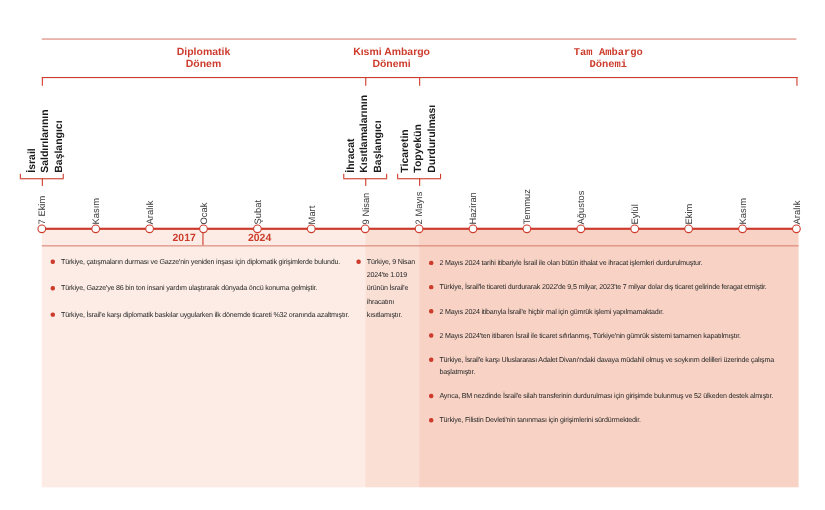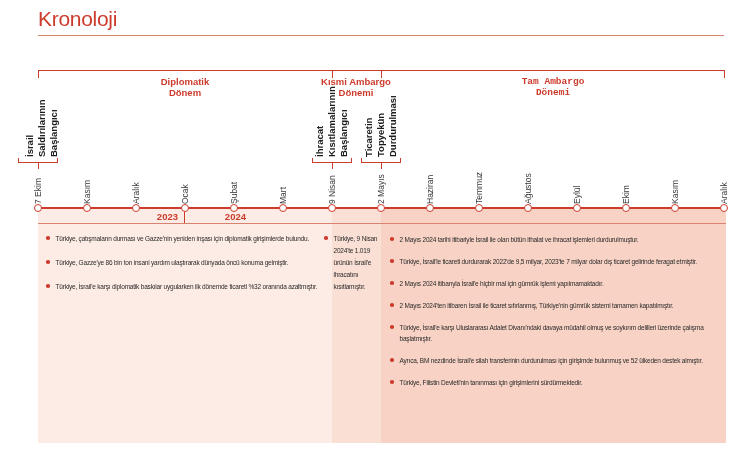--- a/index.html
+++ b/index.html
@@ -12,21 +12,21 @@
     --note-ink:#2a2a2a;
   }
   *{margin:0;padding:0;box-sizing:border-box;}
   body{background:#ffffff;font-family:"Liberation Sans",sans-serif;}
   .canvas{position:relative;width:750px;height:464px;background:#fff;overflow:hidden;}
 
   .title{position:absolute;left:38px;top:7px;font-size:21px;letter-spacing:-0.3px;color:var(--accent);}
   .top-rule{position:absolute;left:38px;top:35px;width:686px;height:1px;background:var(--hairline);}
 
   .phase-label{position:absolute;top:42px;text-align:center;font-size:9.5px;font-weight:bold;
-    line-height:11px;color:var(--accent);white-space:pre-line;margin-top:34px;}
+    line-height:11px;color:var(--accent);white-space:pre-line;}
   .pl-1{left:38px;width:294px;}
   .pl-2{left:306px;width:100px;}
   .pl-3{left:453px;width:200px;font-family:Liberation Mono, monospace;}
 
   .pbracket-line{position:absolute;left:38px;top:70px;width:687px;height:1px;background:var(--accent);}
   .pbracket-tick{position:absolute;top:70px;width:1px;height:8px;background:var(--accent);}
 
   .vlabel{position:absolute;transform:rotate(-90deg);transform-origin:0 0;
     font-size:9.5px;font-weight:bold;line-height:12px;color:var(--ink);
     white-space:pre-line;width:86px;}
@@ -44,41 +44,40 @@
   .tl-dot{position:absolute;top:204px;width:8px;height:8px;border:1.6px solid var(--accent);
     border-radius:50%;background:#fff;z-index:4;}
 
   .panel{position:absolute;top:209px;height:234px;z-index:1;}
   .panel-a{left:38px;width:294px;background:var(--panel-diplomatic);}
   .panel-b{left:332px;width:49px;background:var(--panel-partial);}
   .panel-c{left:381px;width:345px;background:var(--panel-full);}
 
   .year{position:absolute;top:211px;font-size:9.5px;font-weight:bold;color:var(--accent);z-index:2;}
   .year-2023{left:120px;width:58px;text-align:right;}
-  .year-2024{left:188px;width:58px;text-align:right;}
+  .year-2024{left:207px;width:58px;text-align:center;}
   .year-divider{position:absolute;left:184px;top:209px;width:1px;height:14px;background:var(--accent);z-index:2;}
   .strip-rule{position:absolute;left:38px;top:223px;width:688px;height:1px;background:var(--hairline);z-index:2;}
 
   .notes{position:absolute;z-index:2;}
   .notes-a{left:46px;top:233px;width:276px;}
   .notes-b{left:324px;top:233px;width:56px;}
   .notes-c{left:390px;top:234px;width:332px;}
   .note{display:flex;align-items:flex-start;margin-bottom:13px;}
   .notes-c .note{margin-bottom:11px;}
   .note-dot{flex:0 0 auto;width:3.5px;height:3.5px;border-radius:50%;background:var(--accent);
     margin:3px 6px 0 0;}
   .note-text{font-size:6.5px;letter-spacing:-0.2px;line-height:11px;color:var(--note-ink);}
   .notes-b .note-text{line-height:12px;}
 </style>
 </head>
 <body>
 
 <div class="canvas">
 
-  <div class="title">Kronoloji</div>
   <div class="top-rule"></div>
 
   <div class="phase-label pl-1">Diplomatik
 Dönem</div>
   <div class="phase-label pl-2">Kısmi Ambargo
 Dönemi</div>
   <div class="phase-label pl-3">Tam Ambargo
 Dönemi</div>
 
   <div class="pbracket-line"></div>
@@ -146,21 +145,21 @@
   <div class="tl-dot" style="left:328px"></div>
   <div class="tl-dot" style="left:377px"></div>
   <div class="tl-dot" style="left:426px"></div>
   <div class="tl-dot" style="left:475px"></div>
   <div class="tl-dot" style="left:524px"></div>
   <div class="tl-dot" style="left:573px"></div>
   <div class="tl-dot" style="left:622px"></div>
   <div class="tl-dot" style="left:671px"></div>
   <div class="tl-dot" style="left:720px"></div>
 
-  <div class="year year-2023">2023</div>
+  <div class="year year-2023">2017</div>
   <div class="year year-2024">2024</div>
   <div class="year-divider"></div>
   <div class="strip-rule"></div>
 
   <div class="notes notes-a">
     <div class="note">
       <span class="note-dot"></span>
       <span class="note-text">Türkiye, çatışmaların durması ve Gazze'nin yeniden inşası için diplomatik girişimlerde bulundu.</span>
     </div>
     <div class="note">

